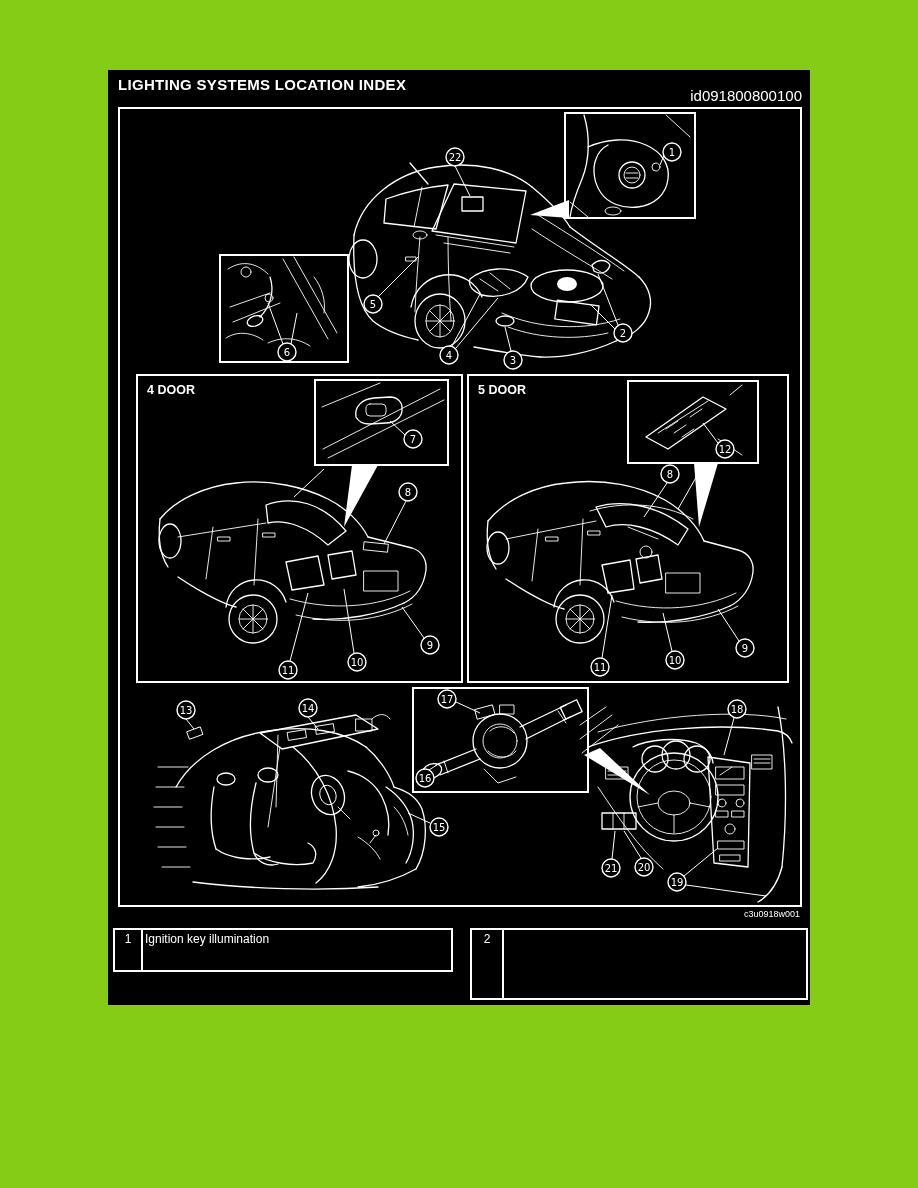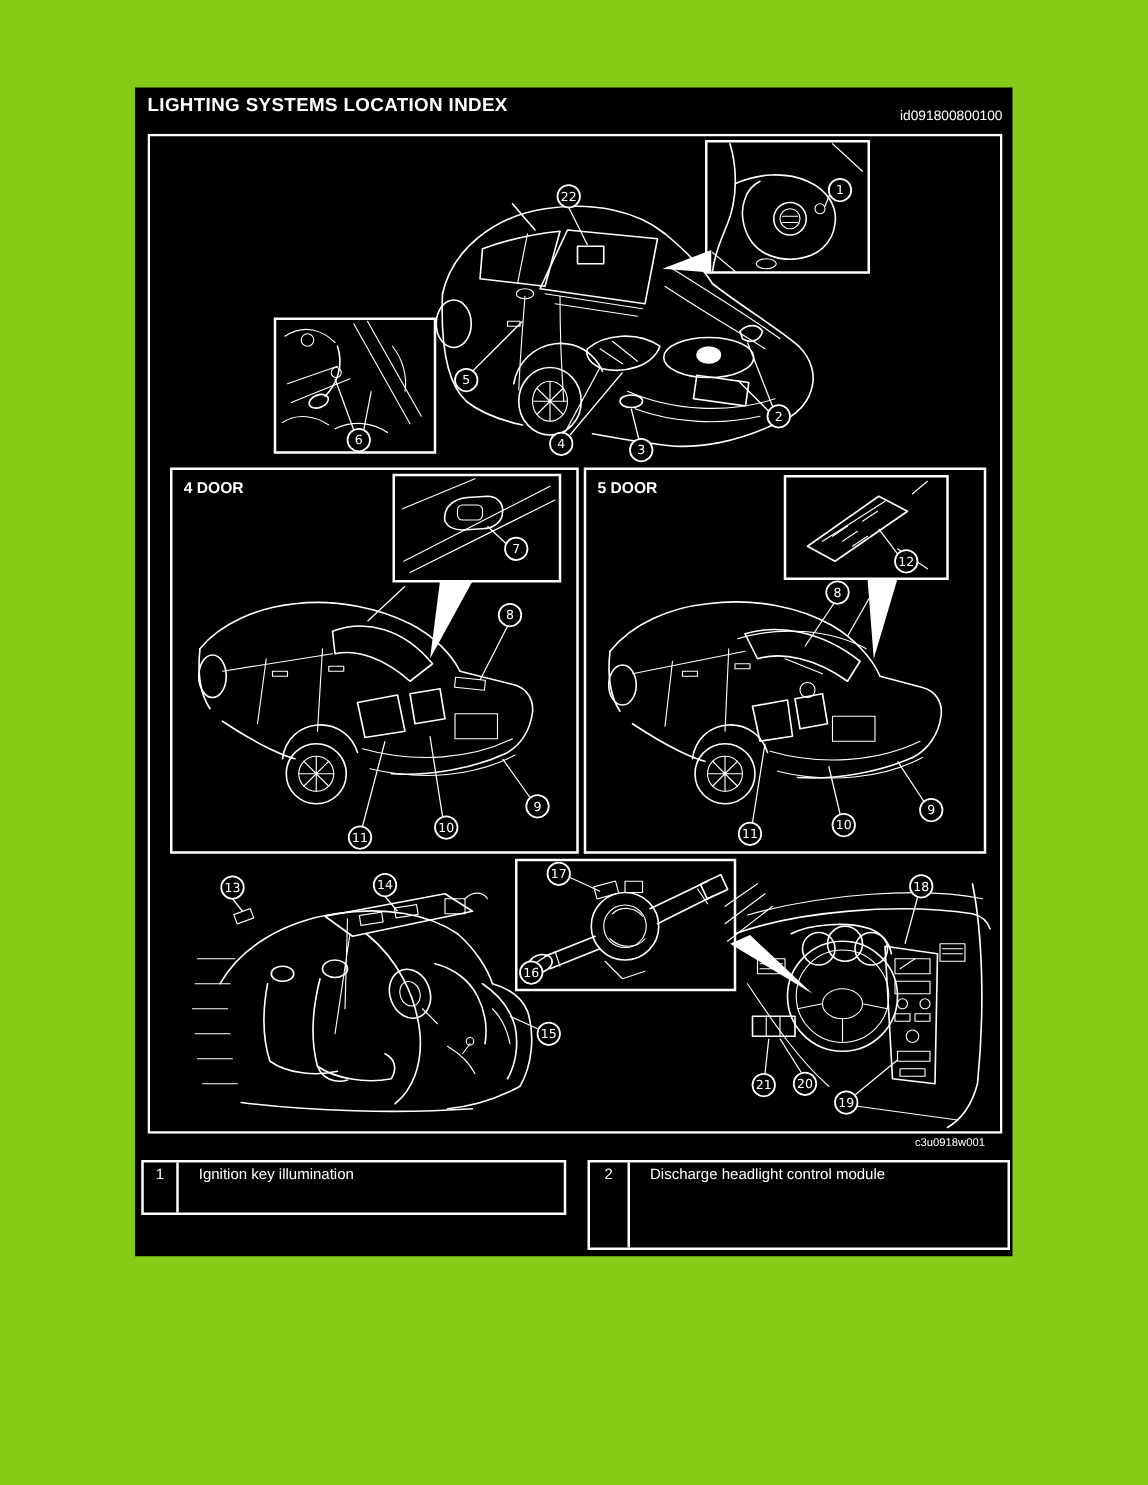--- a/index.html
+++ b/index.html
@@ -1,30 +1,30 @@
 <!DOCTYPE html>
 <html><head>
 <meta charset="utf-8">
 <style>
   html,body{margin:0;padding:0;background:#fff;}
   .page{position:relative;width:918px;height:1188px;background:#84cc16;overflow:hidden;
         font-family:"Liberation Sans","DejaVu Sans",sans-serif;}
   .panel{position:absolute;left:108px;top:70px;width:702px;height:935px;background:#000;}
   .page-title{position:absolute;left:10px;top:6px;color:#fff;font-size:15px;font-weight:bold;
         letter-spacing:.3px;white-space:nowrap;}
-  .doc-id{position:absolute;right:8px;top:17px;color:#fff;font-size:11px;margin-left:44px;}
+  .doc-id{position:absolute;right:8px;top:17px;color:#fff;font-size:15px;margin-left:44px;}
   .fig-svg{position:absolute;left:10px;top:37px;}
-  .fig-code{position:absolute;right:22px;top:839px;color:#fff;font-size:9px;}
+  .fig-code{position:absolute;right:10px;top:839px;color:#fff;font-size:9px;}
   .legend{position:absolute;display:flex;border:2px solid #fff;background:#000;color:#fff;
         font-size:12px;box-sizing:border-box;}
   .legend-left{left:5px;top:858px;width:340px;height:44px;}
   .legend-right{left:362px;top:858px;width:338px;height:72px;}
   .legend-num{width:26px;border-right:2px solid #fff;text-align:center;padding-top:2px;flex:none;}
   .legend-right .legend-num{width:30px;}
-  .legend-desc{padding:2px 16px;}
+  .legend-desc{padding:2px 2px;}
   
   .bx{fill:none;stroke:#fff;stroke-width:2;}
   .ln{fill:none;stroke:#fff;stroke-width:1.3;stroke-linecap:round;stroke-linejoin:round;}
   .tn{fill:none;stroke:#fff;stroke-width:0.9;stroke-linecap:round;stroke-linejoin:round;}
   .ld{fill:none;stroke:#fff;stroke-width:1;}
   .wedge{fill:#fff;stroke:none;}
   .fillw{fill:#fff;stroke:none;}
   .co circle{fill:#000;stroke:#fff;stroke-width:1.4;}
   .co text{fill:#fff;font-family:"DejaVu Sans",sans-serif;font-size:10px;text-anchor:middle;}
   .seclabel{fill:#fff;font-family:"Liberation Sans",sans-serif;font-size:12.5px;font-weight:bold;}
@@ -407,17 +407,16 @@
     </svg>
 
     <div class="fig-code">c3u0918w001</div>
 
     <div class="legend legend-left">
       <div class="legend-num">1</div>
       <div class="legend-desc">Ignition key illumination</div>
     </div>
     <div class="legend legend-right">
       <div class="legend-num">2</div>
-      <div class="legend-desc">Discharge headlight control module</div>
     </div>
 
   </div>
 </div>
 
 </body></html>

